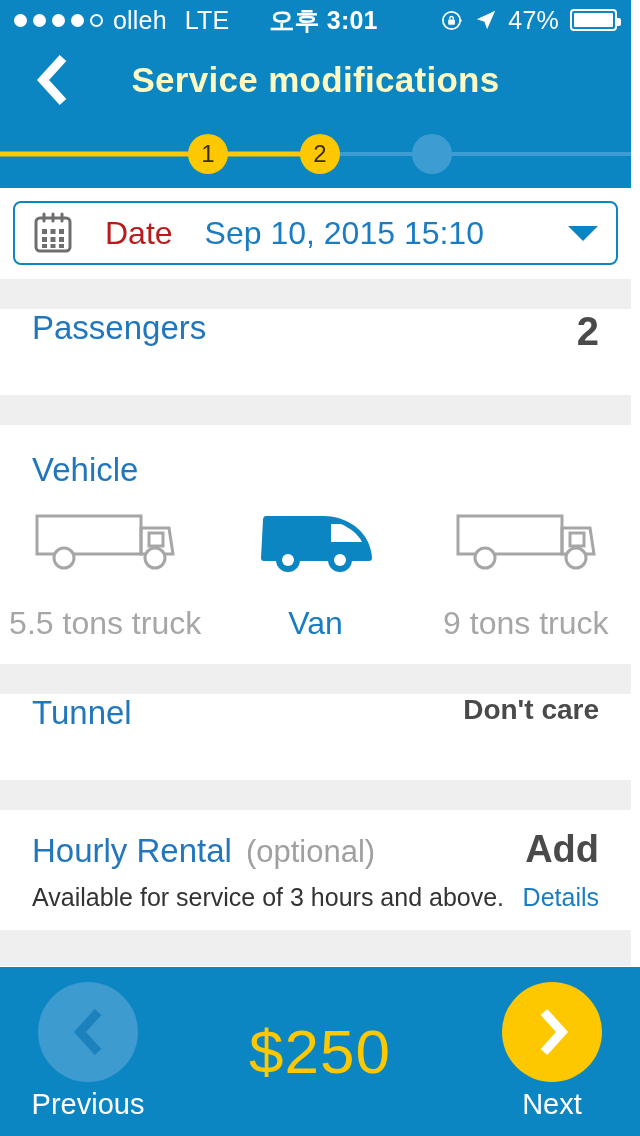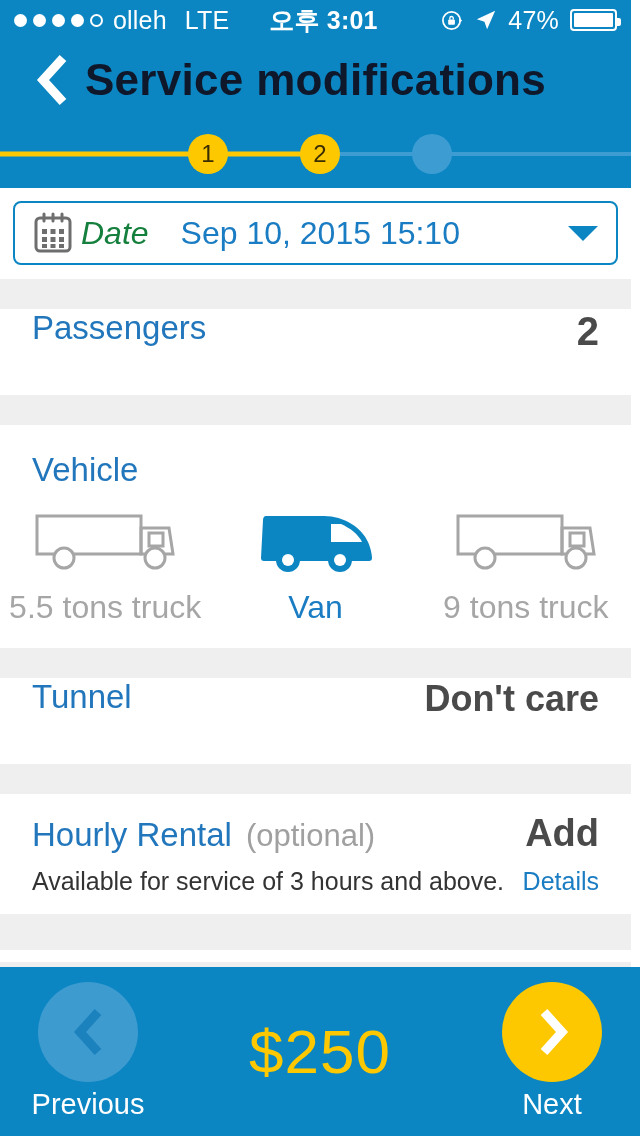--- a/index.html
+++ b/index.html
@@ -41,21 +41,21 @@
   
   .header {
     height: 80px; background: #0b86c2; position: relative;
     display: flex; align-items: center; justify-content: center;
   }
   .back-btn {
     position: absolute; left: 26px; top: 50%; transform: translateY(-50%);
     width: 52px; height: 52px; display: flex; align-items: center; justify-content: center;
     cursor: pointer;
   }
-  .header-title { color: #0f172a; font-size: 44px; font-weight: bold; letter-spacing: .3px; }
+  .header-title { color: #fef9c3; font-size: 35px; font-weight: bold; letter-spacing: .3px; }
 
   
   .stepper { height: 68px; background: #0b86c2; position: relative; }
   .track-done {
     position: absolute; left: 0; top: 50%; transform: translateY(-50%);
     height: 5px; background: #fdc800; width: 320px;
   }
   .track-todo {
     position: absolute; left: 320px; right: 0; top: 50%; transform: translateY(-50%);
     height: 4px; background: #3d9dd2;
@@ -75,40 +75,40 @@
   
   .gap { background: #efefef; }
   .card { background: #ffffff; }
 
   .date-wrap { background: #fff; padding: 13px 13px 14px 13px; }
   .date-box {
     border: 2px solid #0b86c2; border-radius: 8px; height: 64px;
     display: flex; align-items: center; padding: 0 18px; cursor: pointer; background: #fff;
   }
   .cal-ico { width: 40px; height: 42px; flex: 0 0 auto; }
-  .date-label { color: #15803d; font-size: 32px; margin-left: 8px; font-style: italic; }
+  .date-label { color: #b91c1c; font-size: 32px; margin-left: 32px; }
   .date-value { color: #1a7cc2; font-size: 32px; margin-left: 32px; }
   .caret { margin-left: auto; width: 0; height: 0;
            border-left: 15px solid transparent; border-right: 15px solid transparent;
            border-top: 15px solid #0b86c2; }
 
   .row {
     background: #fff; height: 86px; display: flex; align-items: flex-start;
     padding: 0 32px; cursor: pointer;
   }
   .row-label { color: #2176bc; font-size: 33px; }
-  .row-value { margin-left: auto; color: #4a4a4a; font-size: 36px; font-weight: bold; }
+  .row-value { margin-left: auto; color: #4a4a4a; font-size: 28px; font-weight: bold; }
   .row-value.big { font-size: 40px; }
 
   .vehicle-card { background: #fff; padding: 26px 0 22px 0; }
   .vehicle-title { color: #2176bc; font-size: 33px; padding: 0 32px; }
   .vehicle-options { display: flex; margin-top: 14px; }
   .veh-opt { flex: 1; display: flex; flex-direction: column; align-items: center; cursor: pointer; }
   .veh-ico { height: 72px; display: flex; align-items: center; justify-content: center; }
-  .veh-name { margin-top: 14px; font-size: 32px; color: #a6a6a6; }
+  .veh-name { margin-top: 30px; font-size: 32px; color: #a6a6a6; }
   .veh-opt.selected .veh-name { color: #1a7cc2; }
 
   .hourly-card { background: #fff; padding: 18px 32px 18px 32px; }
   .hourly-top { display: flex; align-items: baseline; }
   .hourly-label { color: #2176bc; font-size: 33px; }
   .hourly-optional { color: #a0a0a0; font-size: 31px; margin-left: 14px; }
   .hourly-add { margin-left: auto; color: #4a4a4a; font-size: 38px; font-weight: bold; }
   .hourly-sub { display: flex; align-items: baseline; margin-top: 12px; }
   .hourly-note { color: #333; font-size: 25px; }
   .hourly-details { margin-left: auto; color: #1a7cc2; font-size: 25px; cursor: pointer; }

